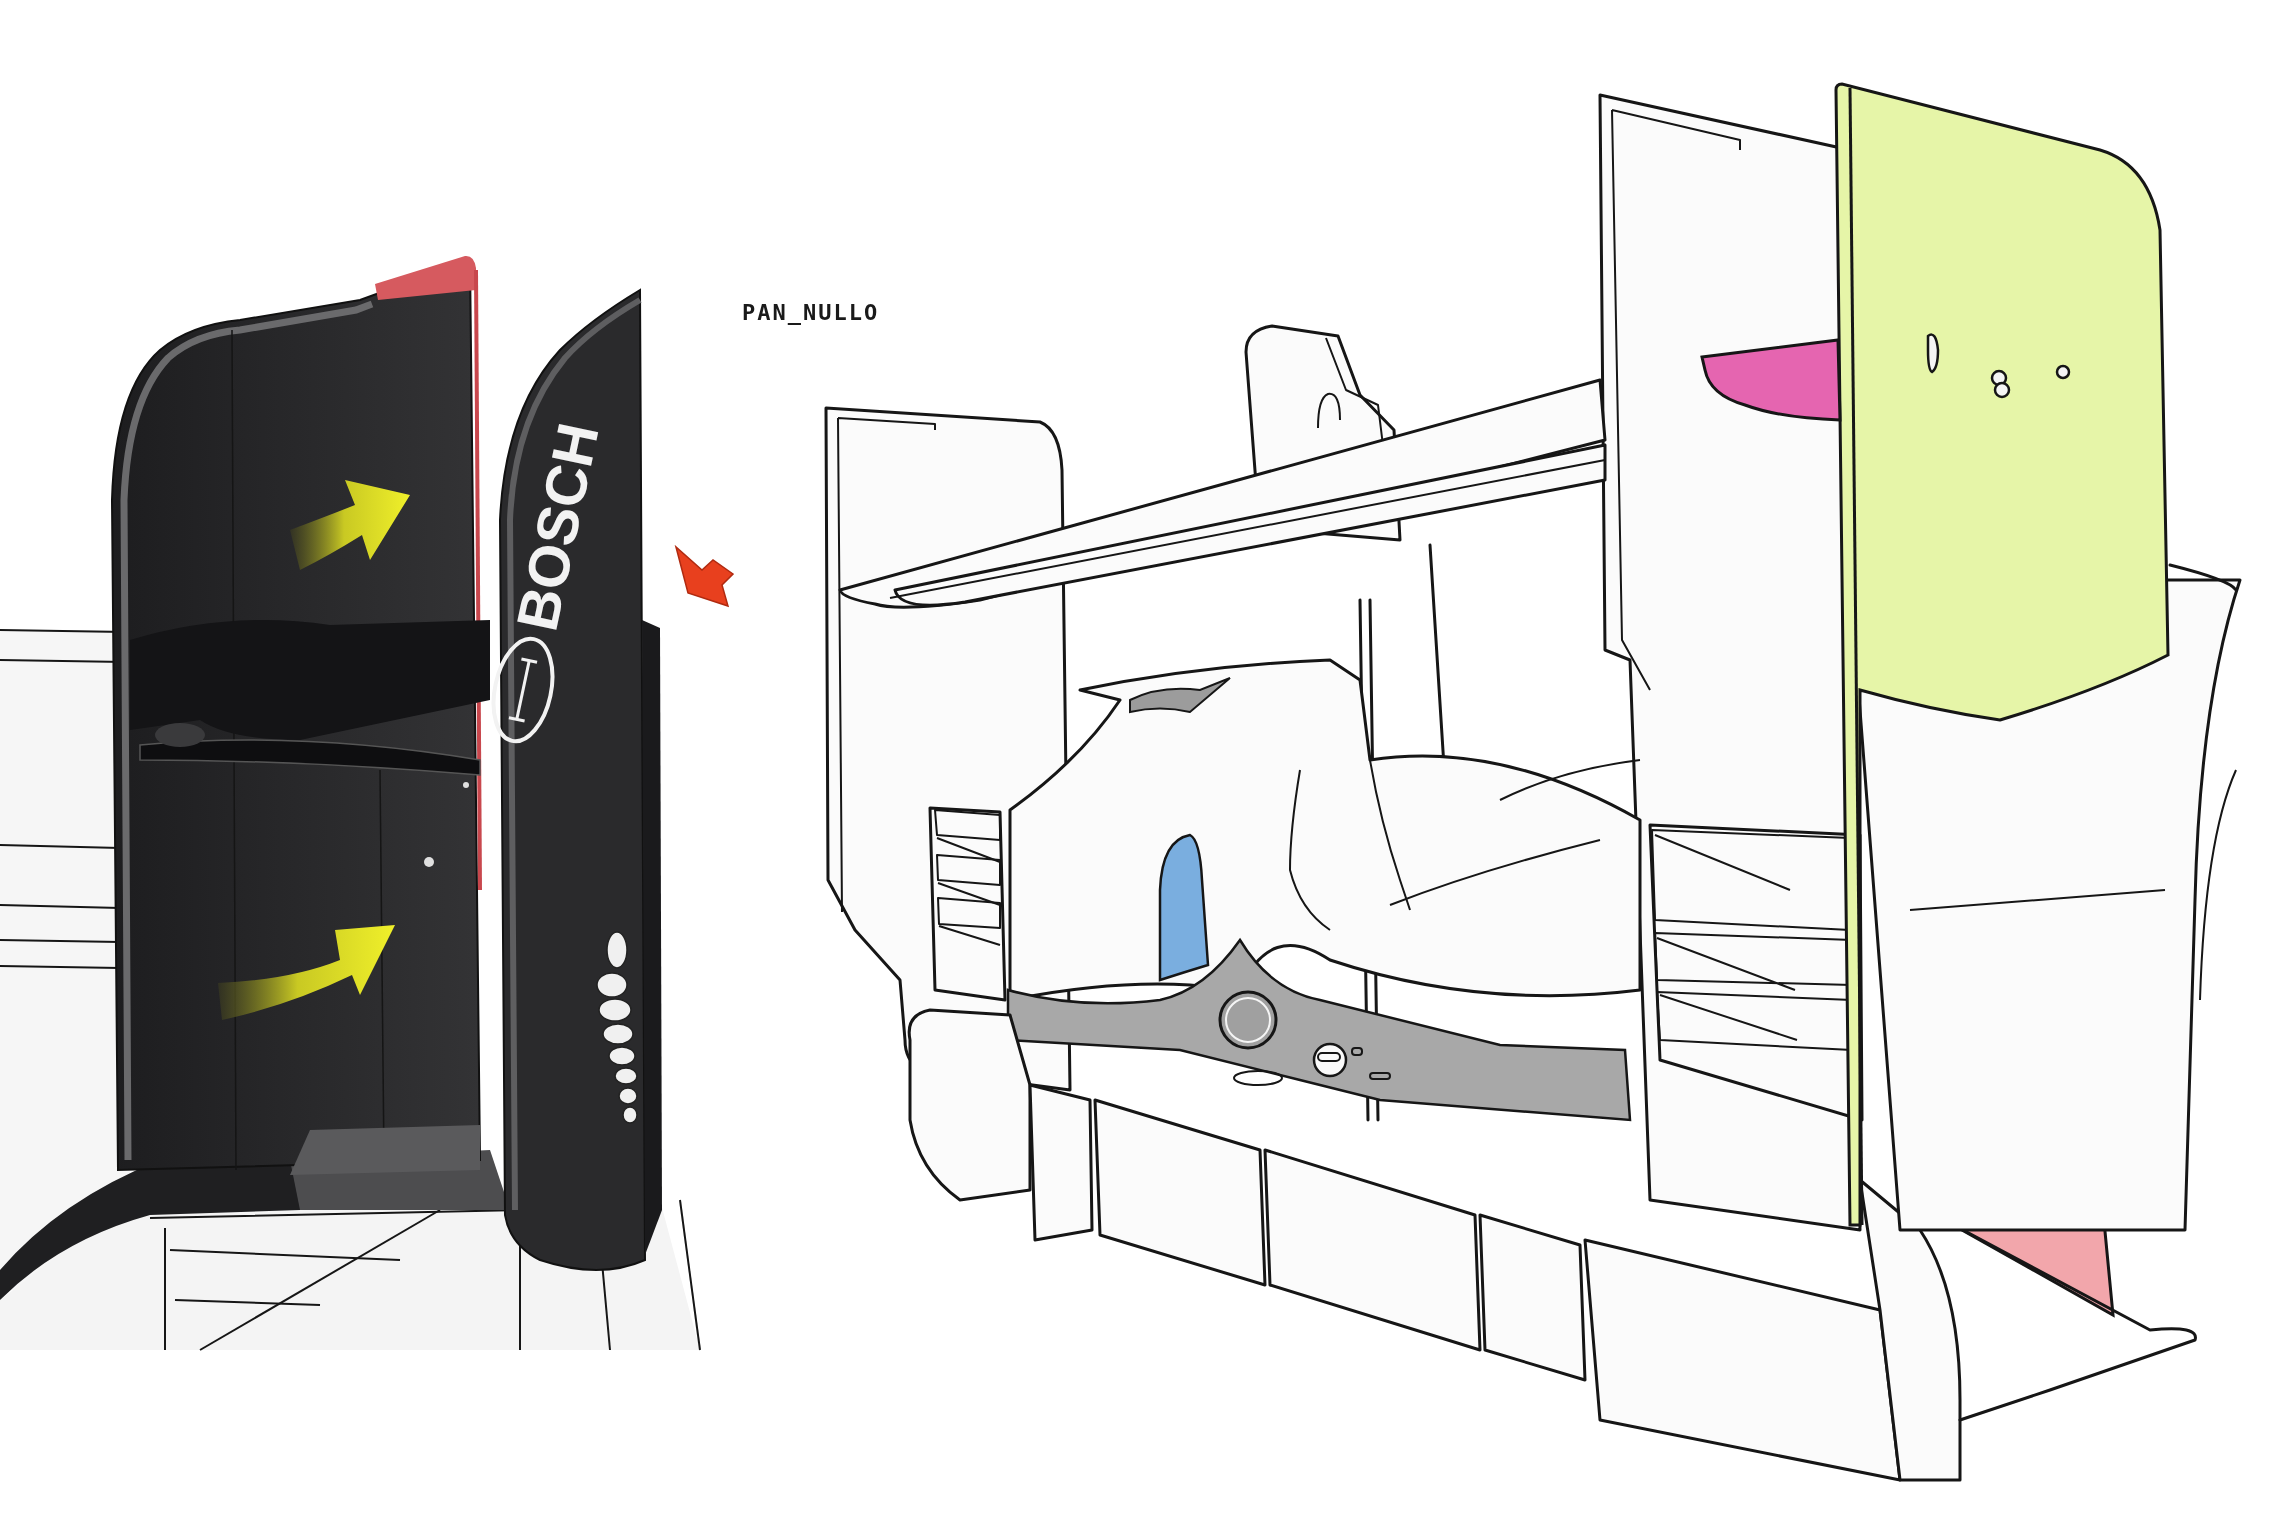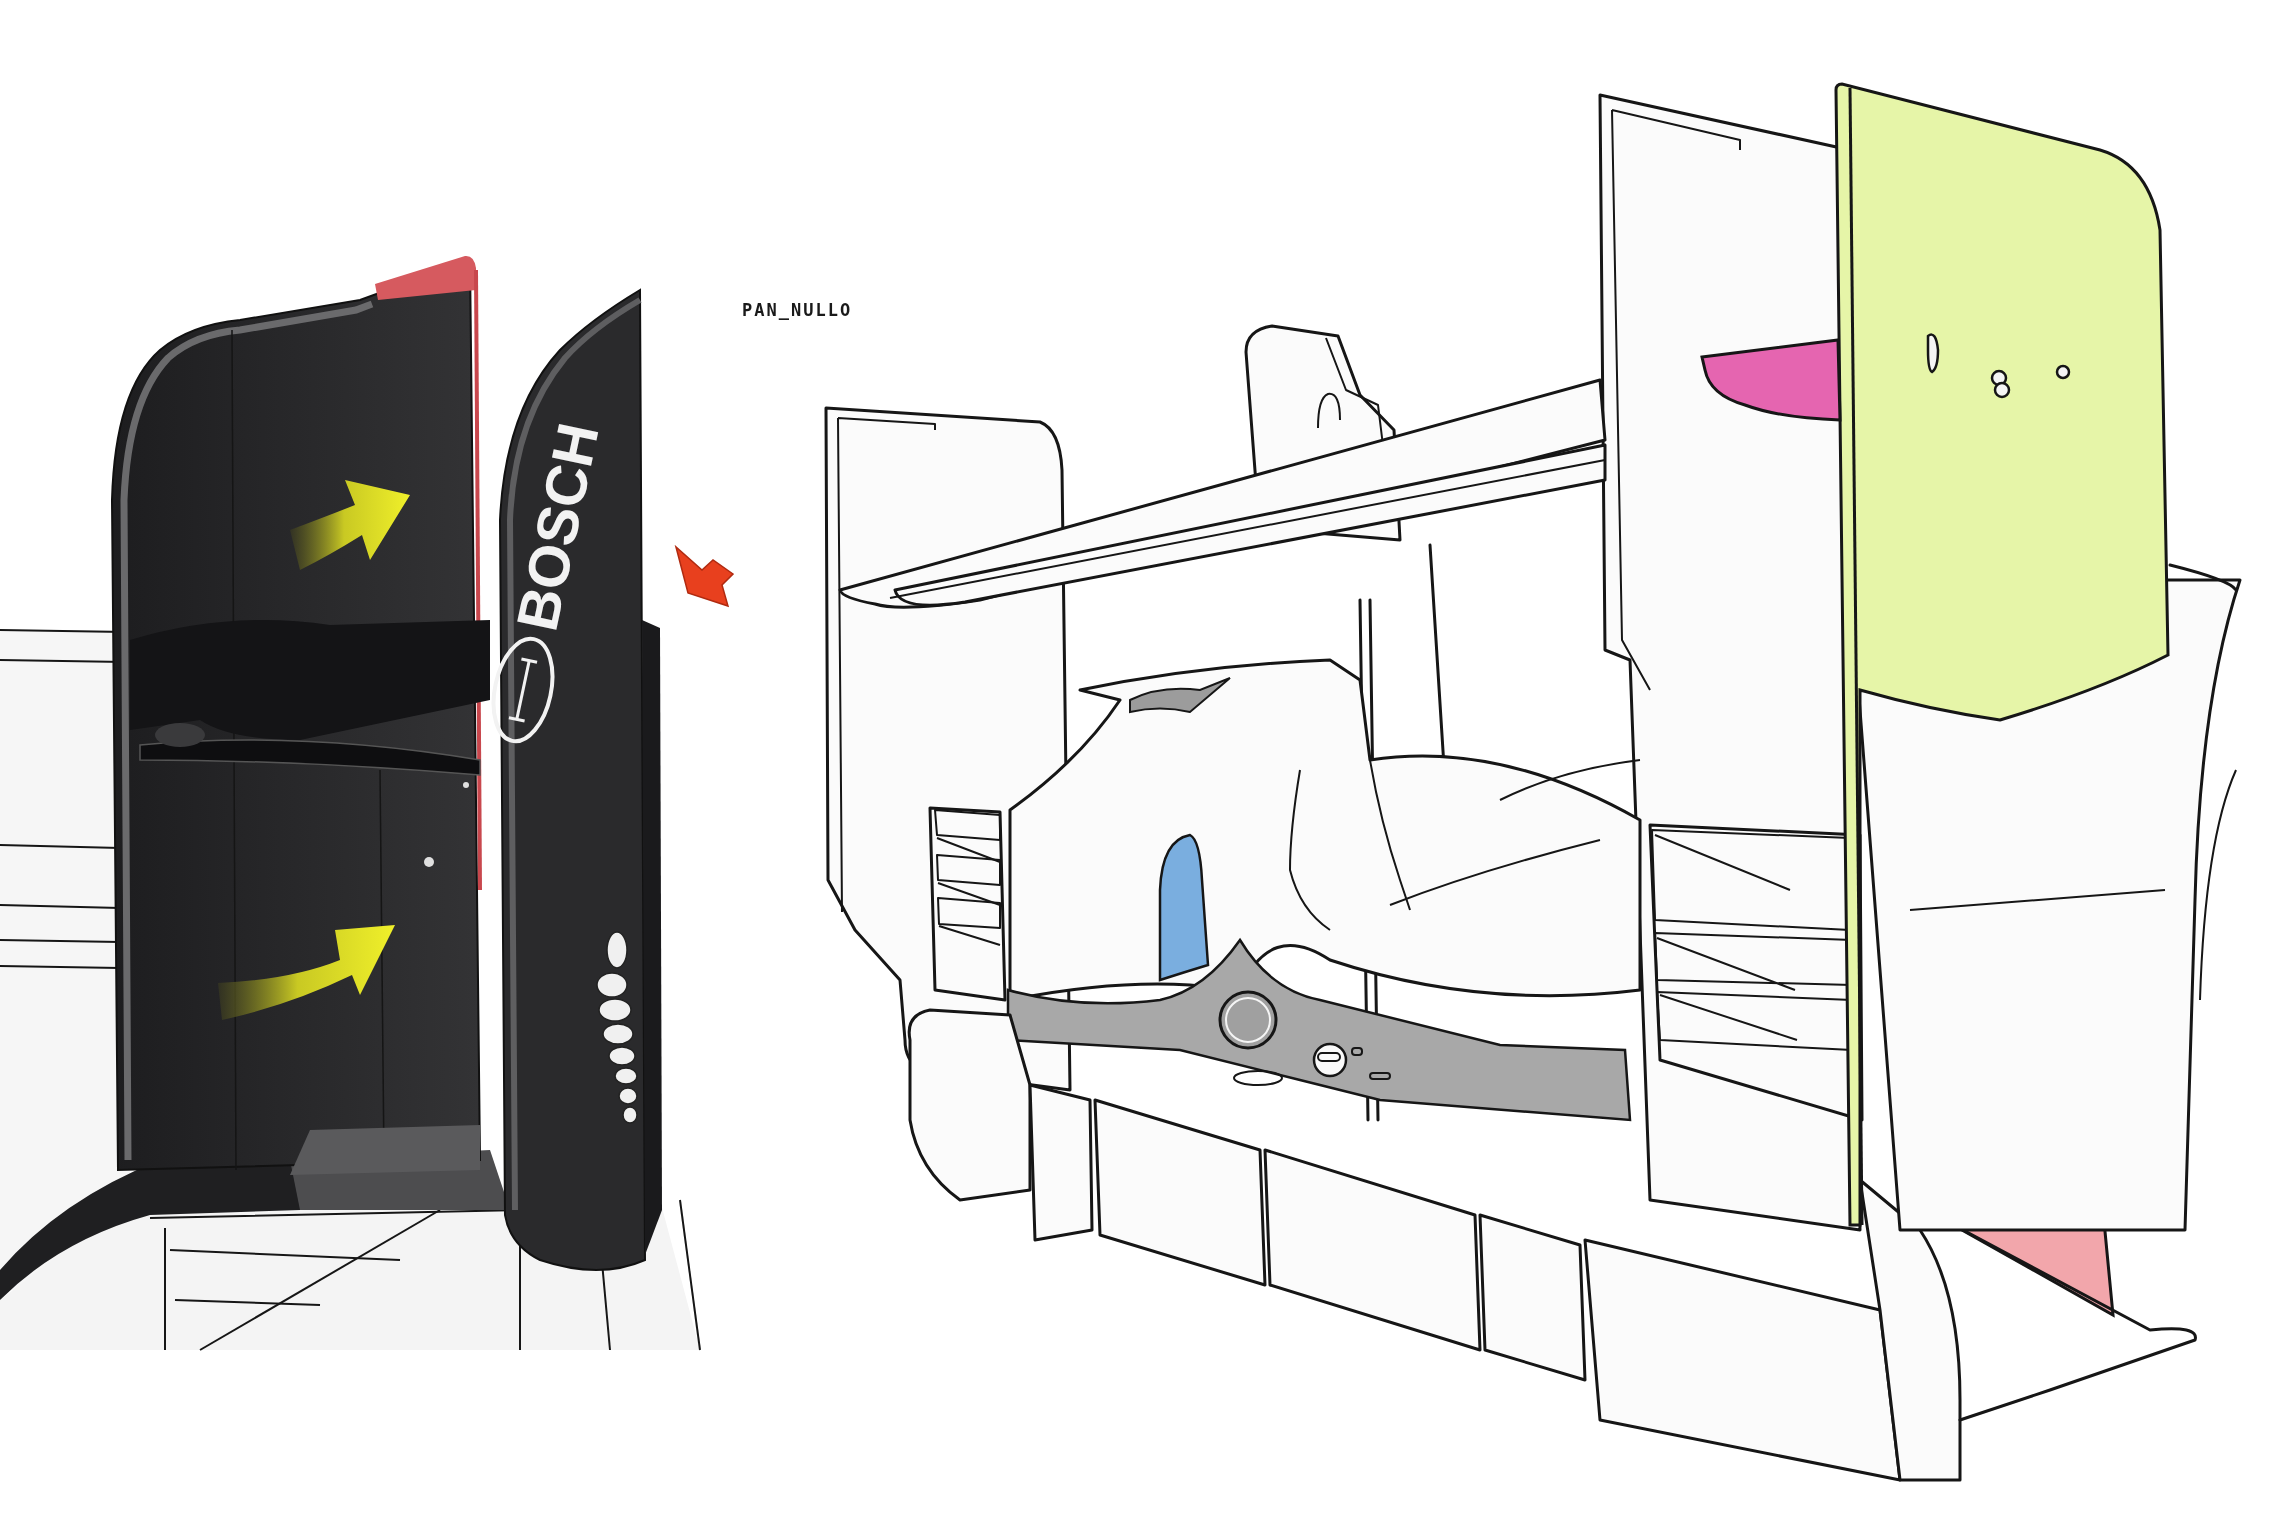--- a/index.html
+++ b/index.html
@@ -1,20 +1,20 @@
 <!DOCTYPE html>
 <html><head>
   <meta charset="utf-8">
   <style>
     html, body { margin: 0; padding: 0; background: #ffffff; }
     body { width: 2281px; height: 1521px; overflow: hidden; position: relative; font-family: "DejaVu Sans", sans-serif; }
     .stage { position: absolute; left: 0; top: 0; width: 2281px; height: 1521px; }
     .caption-label {
       position: absolute; left: 742px; top: 300px;
-      font-family: "DejaVu Sans Mono", monospace; font-size: 17px; letter-spacing: 2px;
+      font-family: "DejaVu Sans Mono", monospace; font-size: 22px; letter-spacing: 2px;
       color: #1a1a1a; font-weight: bold;
     }
     svg text { font-family: "Liberation Sans", sans-serif; }
     .ln { fill: none; stroke: #161616; stroke-width: 3; stroke-linejoin: round; stroke-linecap: round; }
     .ln2 { fill: none; stroke: #161616; stroke-width: 2; stroke-linejoin: round; }
     .white { fill: #fbfbfb; stroke: #161616; stroke-width: 3; stroke-linejoin: round; }
   </style>
 </head>
 <body>
 

